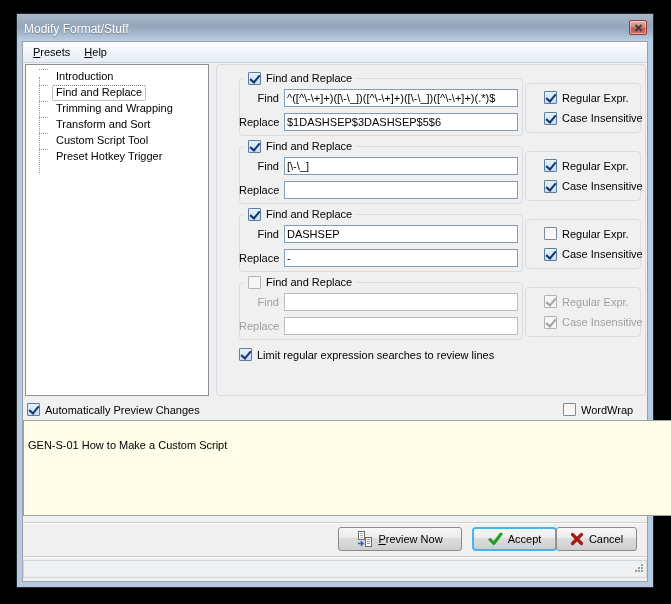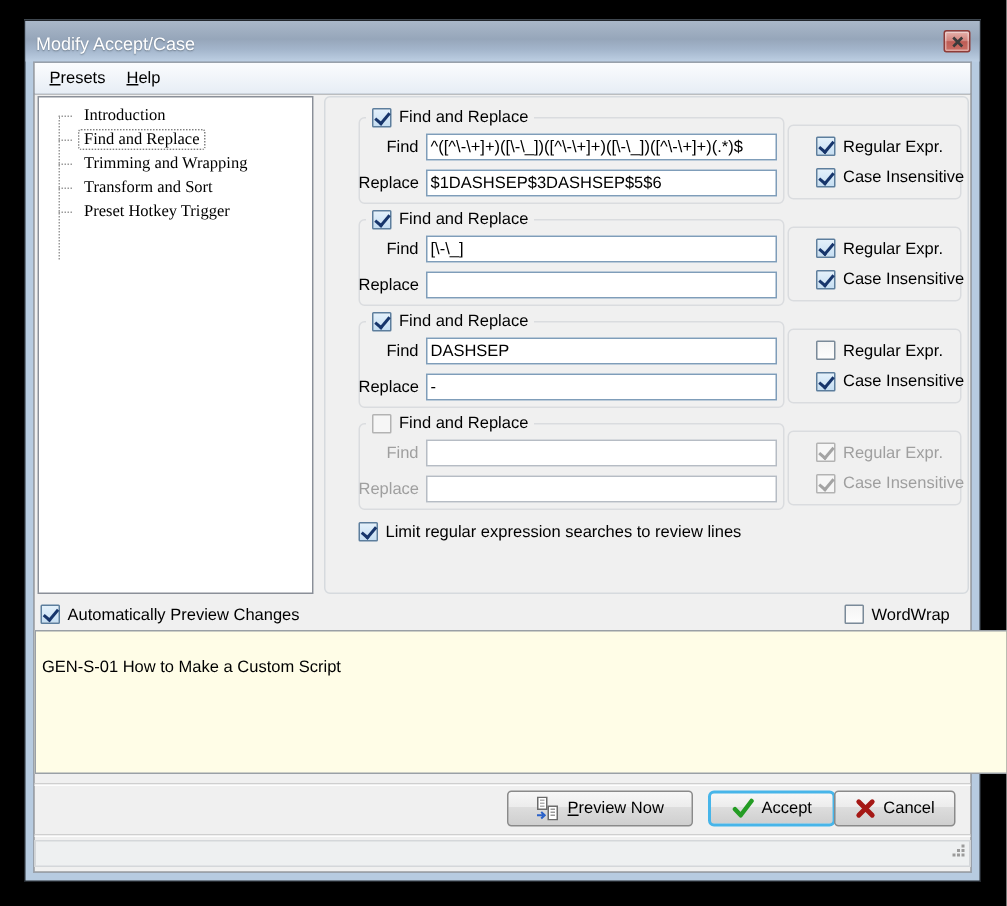--- a/index.html
+++ b/index.html
@@ -31,42 +31,42 @@
   .close-btn {
     position:absolute; right:6px; top:6px; width:18px; height:15px;
     border:1px solid #8e3c38; border-radius:2px;
     background:linear-gradient(to bottom,#e5b2ac 0%,#d1837c 48%,#bd5c55 52%,#cb7066 100%);
     box-shadow:inset 0 0 0 1px rgba(255,255,255,.4);
     display:flex; align-items:center; justify-content:center; cursor:default;
   }
   
   .frame { flex:1; padding:0 5px 5px; display:flex; }
   .content {
-    flex:1; border:1px solid #99a1ab; background:#404040;
+    flex:1; border:1px solid #99a1ab; background:#5eead4;
     display:flex; flex-direction:column;
   }
   .menubar {
     height:21px; flex:none; display:flex; align-items:center;
     background:linear-gradient(to bottom,#fbfcfe 0%,#e7edf5 100%);
     border-bottom:1px solid #cdd5de; padding-left:3px;
   }
   .menu-item { padding:2px 7px; }
   .accel { text-decoration:underline; }
   .client { position:relative; flex:1; background:#f0f0f0; }
 
   
   .tree {
     position:absolute; left:2px; top:1px; width:184px; height:332px;
     background:#fff; border:1px solid #8a8f98; padding-top:4px; overflow:hidden;
   }
   .tree::before {
     content:""; position:absolute; left:13px; top:12px; height:96px;
     border-left:1px dotted #9a9a9a;
   }
-  .titem { display:flex; align-items:center; height:16px; white-space:nowrap;font-family:Liberation Serif, serif; }
+  .titem { display:flex; height:16px; white-space:nowrap; }
   .tl { flex:none; width:9px; margin-left:13px; margin-right:4px; border-top:1px dotted #9a9a9a; }
   .tree-label { padding:0 3px; border:1px solid transparent; border-radius:2px; }
   .titem.selected .tree-label { border:1px dotted #808080; background:#fff; }
 
   
   .main {
     position:absolute; left:193px; top:1px; width:430px; height:332px;
     border:1px solid #d6dade; border-radius:4px; background:#f0f0f0;
   }
   .gwrap { position:absolute; left:0; width:430px; height:68px; }
@@ -141,21 +141,21 @@
     background:#eef0f1; border:1px solid #d4d7da;
   }
   .grip { position:absolute; right:2px; bottom:2px; }
 </style>
 </head>
 <body>
 
 <div class="window">
 
   <div class="titlebar">
-    <span class="title">Modify Accept/Case</span>
+    <span class="title">Modify Format/Stuff</span>
     <div class="close-btn">
       <span class="icon">
         <svg width="9" height="8" viewBox="0 0 9 8">
             <path d="M1.5 1 L7.5 7 M7.5 1 L1.5 7" stroke="#3b3b3b" stroke-width="1.8"></path>
           </svg>
       </span>
     </div>
   </div>
 
   <div class="frame">
@@ -177,20 +177,24 @@
               <span class="tl"></span>
               <span class="tree-label">Find and Replace</span>
             </div>
           <div class="titem">
               <span class="tl"></span>
               <span class="tree-label">Trimming and Wrapping</span>
             </div>
           <div class="titem">
               <span class="tl"></span>
               <span class="tree-label">Transform and Sort</span>
+            </div>
+          <div class="titem">
+              <span class="tl"></span>
+              <span class="tree-label">Custom Script Tool</span>
             </div>
           <div class="titem">
               <span class="tl"></span>
               <span class="tree-label">Preset Hotkey Trigger</span>
             </div>
         </div>
 
         <div class="main">
 
           <div class="gwrap g0">

